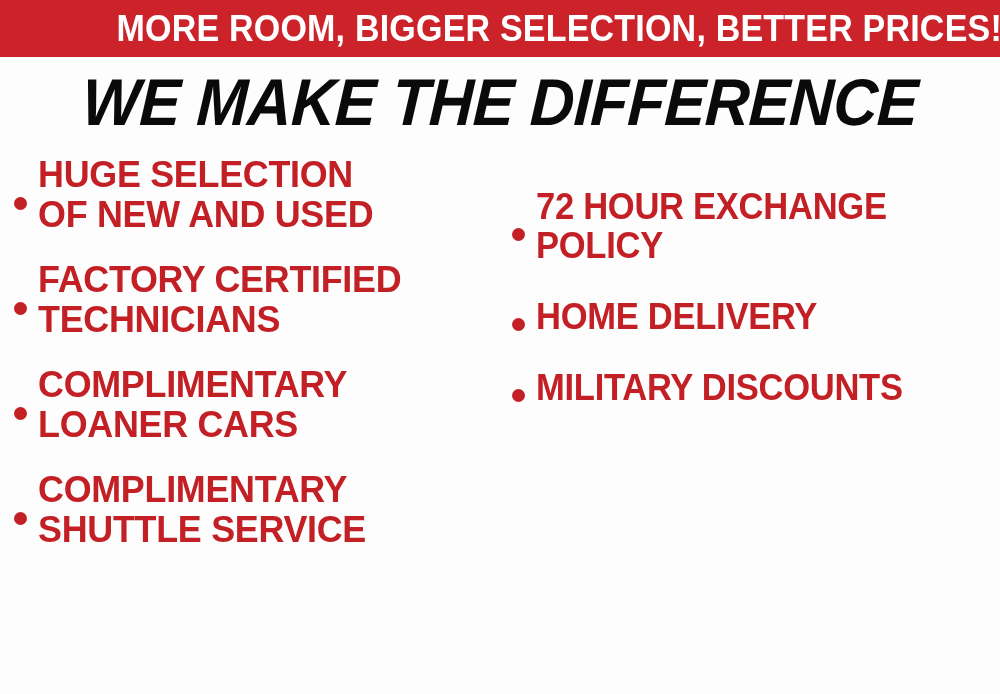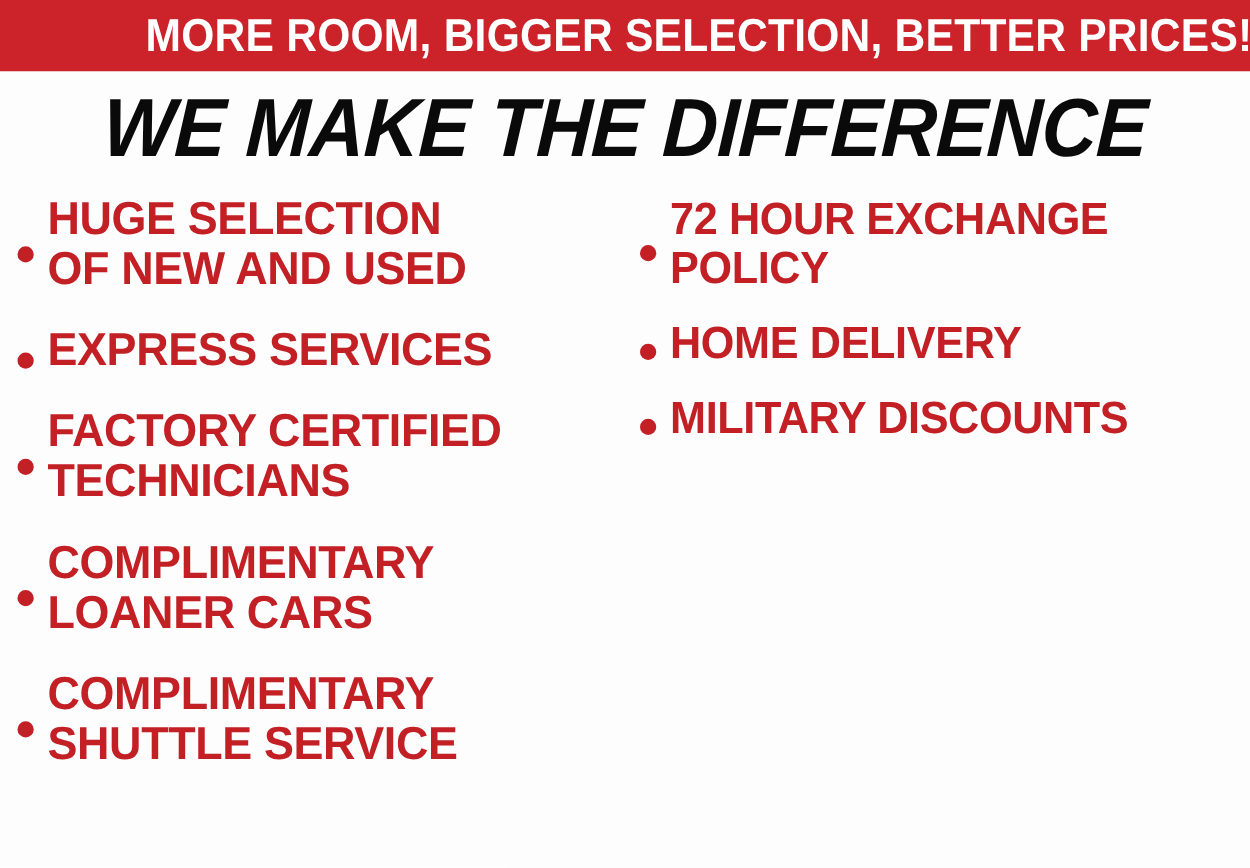--- a/index.html
+++ b/index.html
@@ -98,21 +98,21 @@
     padding-left: 12px;
     padding-right: 2px;
   }
 
   .bullet-item {
     display: flex;
     align-items: center;
     margin-bottom: 22px;
   }
   .col-left .bullet-item { margin-bottom: 25px; }
-  .col-right .bullet-item { margin-bottom: 21px; }
+  .col-right .bullet-item { margin-bottom: 21px; margin-top: 32px; }
 
   .bullet-dot {
     flex: 0 0 auto;
     width: 13px;
     height: 13px;
     border-radius: 50%;
     background: #c32026;
     margin-top: 16px;
     margin-right: 11px;
   }
@@ -150,24 +150,20 @@
   <div class="columns">
 
     <div class="col col-left">
 
       <div class="bullet-item">
         <span class="bullet-dot"></span>
         <span class="bullet-text">HUGE SELECTION
 OF NEW AND USED</span>
       </div>
 
-      <div class="bullet-item">
-        <span class="bullet-dot"></span>
-        <span class="bullet-text">EXPRESS SERVICES</span>
-      </div>
 
       <div class="bullet-item">
         <span class="bullet-dot"></span>
         <span class="bullet-text">FACTORY CERTIFIED
 TECHNICIANS</span>
       </div>
 
       <div class="bullet-item">
         <span class="bullet-dot"></span>
         <span class="bullet-text">COMPLIMENTARY

